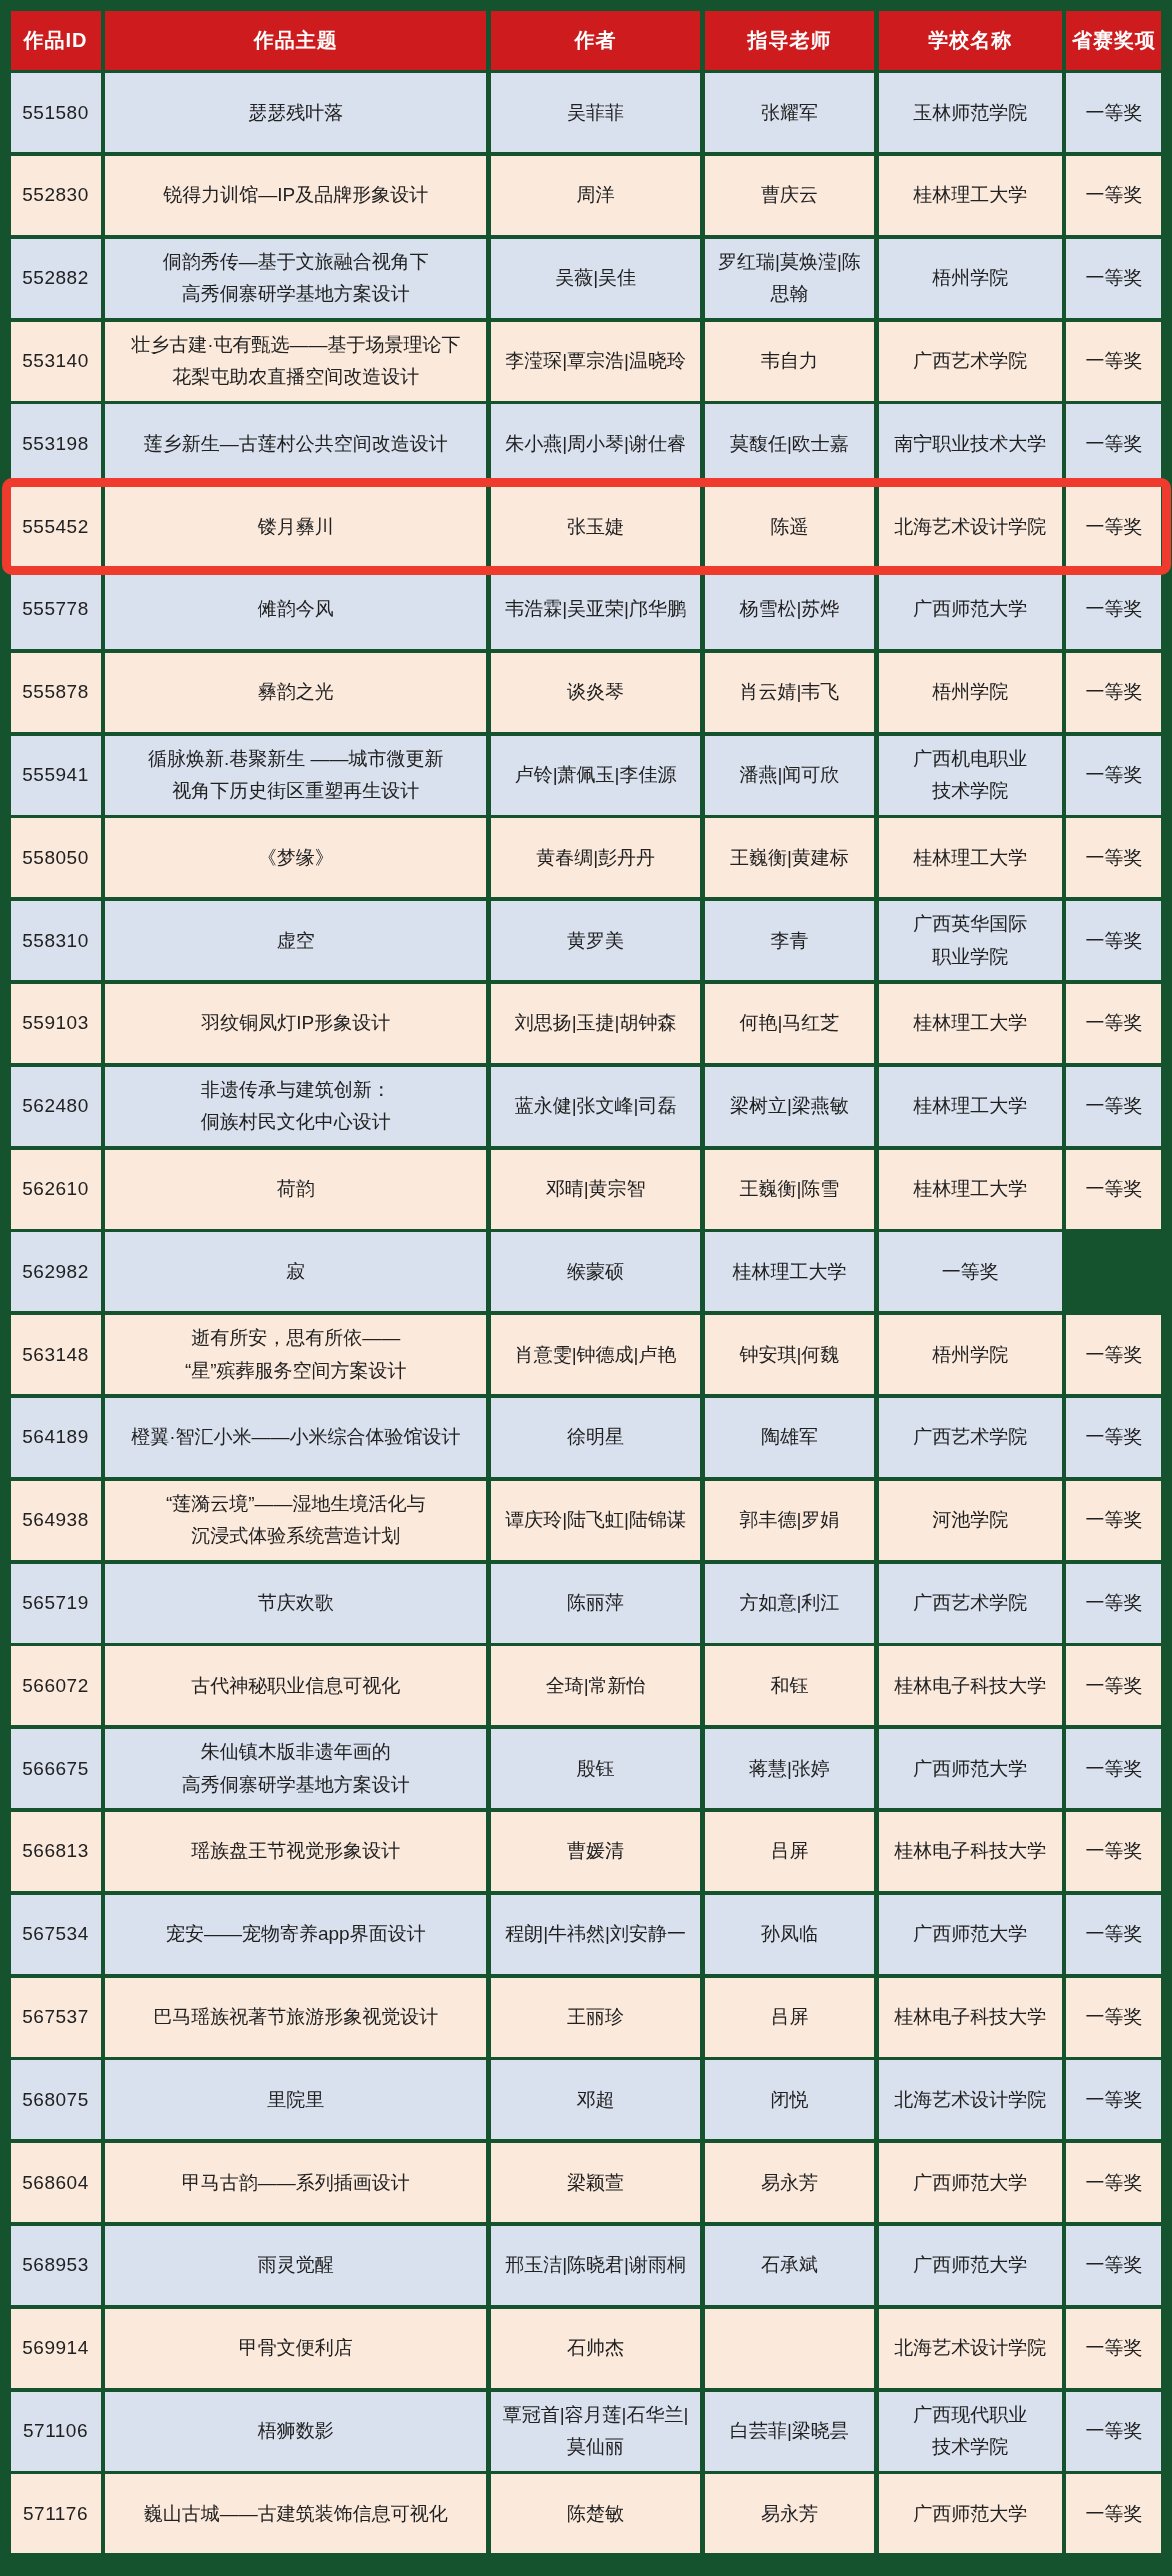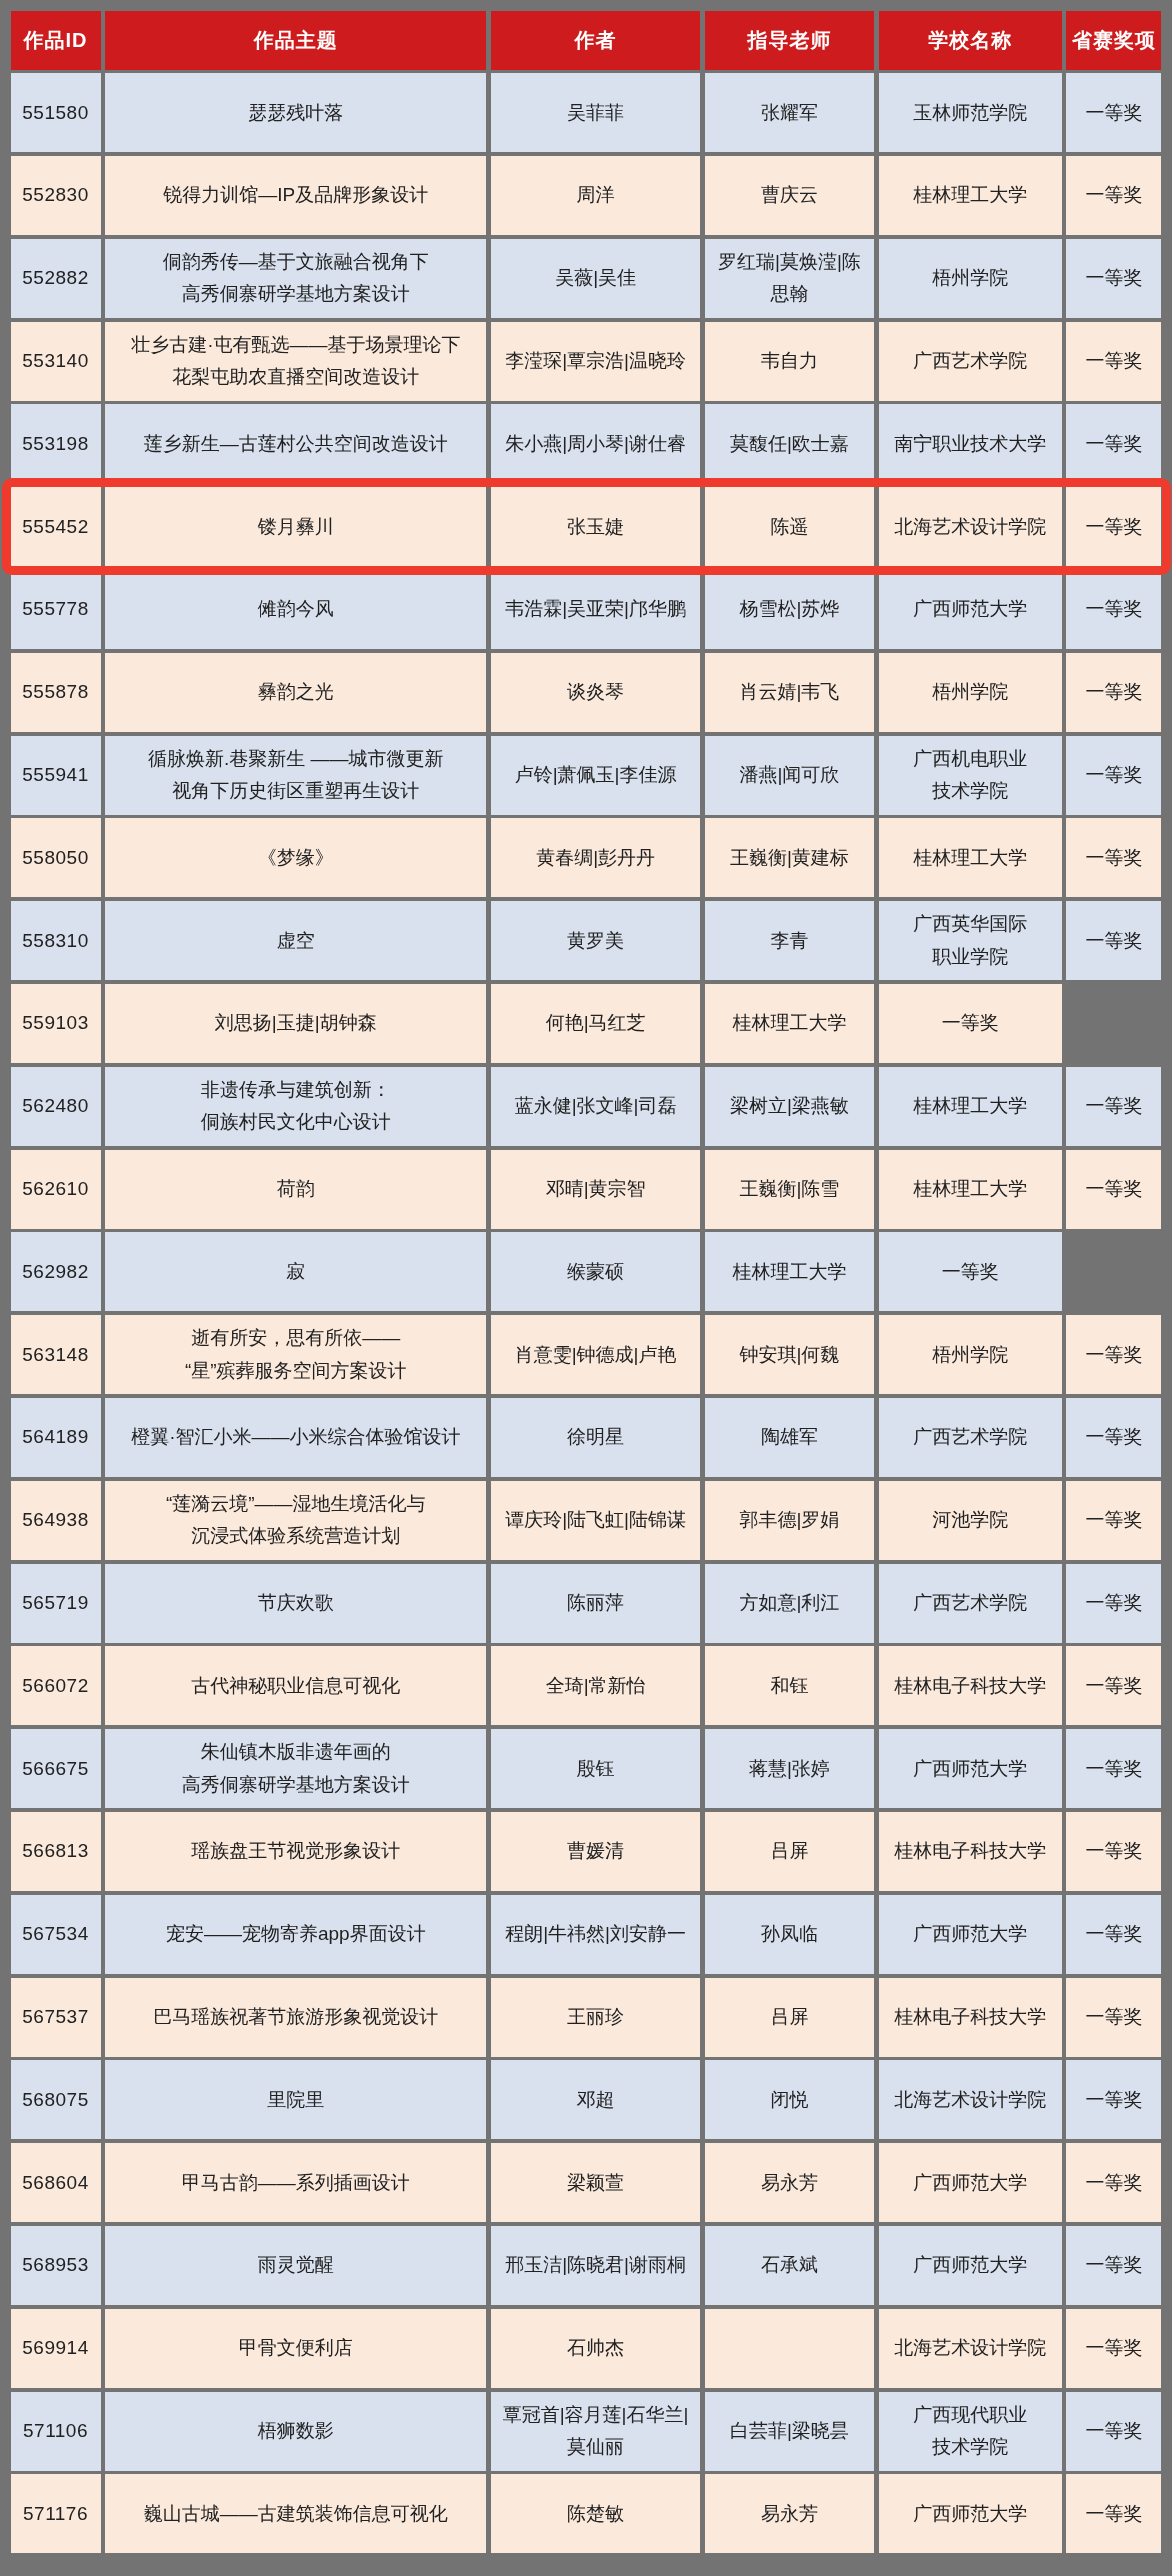--- a/index.html
+++ b/index.html
@@ -13,21 +13,21 @@
   html,body{background:#ffffff;}
   body{
     width:1172px;
     font-family:"Liberation Sans","DejaVu Sans",sans-serif;
     color:var(--txt);
   }
   .page{
     width:1172px;
     min-height:2576px;
     padding:10.5px 10.5px 12.4px 10.5px;
-    background:#737373;
+    background:#14532d;
   }
   .thead,.trow{
     display:grid;
     grid-template-columns:90px 381px 209px 169px 183px 95px;
     column-gap:4.8px;
   }
   .thead{
     height:59px;
   }
   .th{
@@ -174,20 +174,21 @@
     <div class="cell id">558310</div>
     <div class="cell theme">虚空</div>
     <div class="cell authors">黄罗美</div>
     <div class="cell teachers">李青</div>
     <div class="cell school">广西英华国际
 职业学院</div>
     <div class="cell award">一等奖</div>
   </div>
       <div class="trow even">
     <div class="cell id">559103</div>
+    <div class="cell theme">羽纹铜凤灯IP形象设计</div>
     <div class="cell authors">刘思扬|玉捷|胡钟森</div>
     <div class="cell teachers">何艳|马红芝</div>
     <div class="cell school">桂林理工大学</div>
     <div class="cell award">一等奖</div>
   </div>
       <div class="trow odd">
     <div class="cell id">562480</div>
     <div class="cell theme">非遗传承与建筑创新：
 侗族村民文化中心设计</div>
     <div class="cell authors">蓝永健|张文峰|司磊</div>

